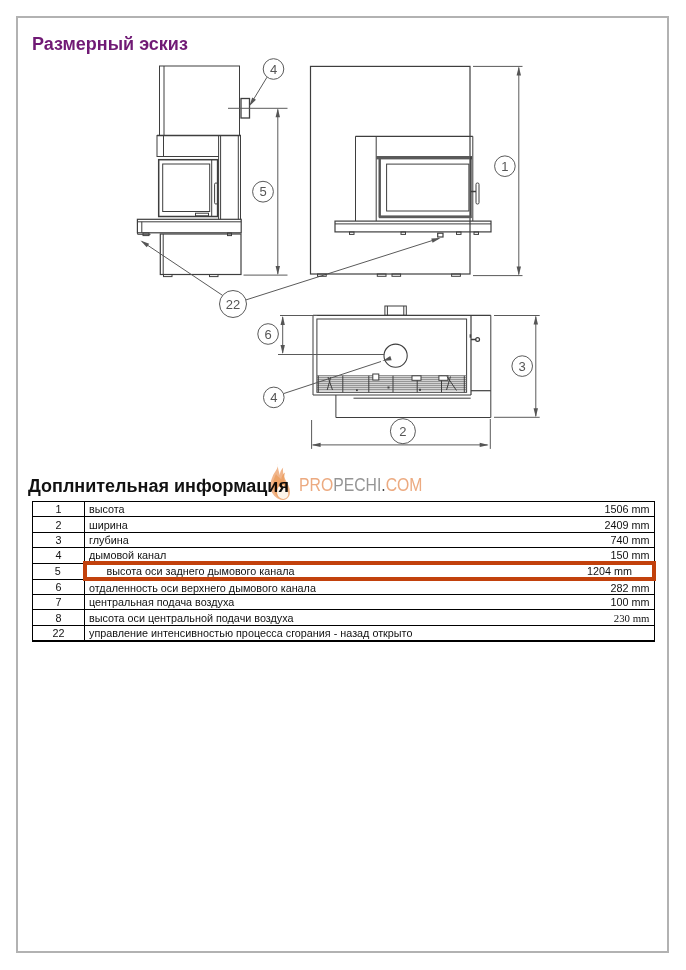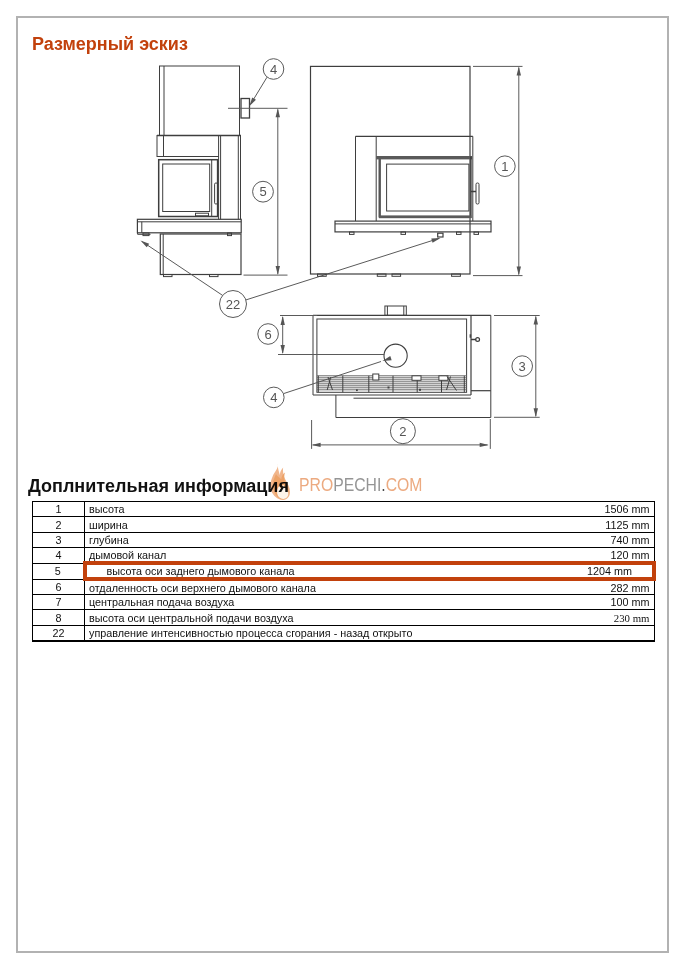--- a/index.html
+++ b/index.html
@@ -5,21 +5,21 @@
   html,body{margin:0;padding:0;}
   body{width:686px;height:970px;background:#ffffff;position:relative;overflow:hidden;
        font-family:"Liberation Sans", sans-serif;}
   .abs{position:absolute;}
 </style>
 </head>
 <body>
 
 <div class="abs" style="left:16px;top:16px;width:649px;height:933px;border:2px solid #b2b2b2;"></div>
 
-<div class="abs" style="left:32px;top:34px;font-size:18px;font-weight:bold;color:#c2410c;">Размерный эскиз</div>
+<div class="abs" style="left:32px;top:34px;font-size:18px;font-weight:bold;color:#701a75;">Размерный эскиз</div>
 
 <svg class="abs" style="left:0;top:0;" width="686" height="970" viewBox="0 0 686 970" fill="none" stroke-linecap="butt">
 <g stroke="#3e3e3e" stroke-width="1">
 
 <rect x="159.5" y="66" width="80" height="69.5"></rect>
 
 <line x1="164" y1="66" x2="164" y2="135.5"></line>
 
 <rect x="241" y="98.5" width="8.5" height="19.5" stroke-width="1.3"></rect>
 
@@ -250,31 +250,31 @@
 <table class="abs" style="left:32px;top:501px;width:624px;border-collapse:collapse;font-size:10.8px;color:#111;table-layout:fixed;" cellspacing="0">
 
   <tbody>
       <tr style="height:15.4px;">
         <td style="border:1px solid #000;width:49px;text-align:center;">1</td>
         <td style="border:1px solid #000;padding:0 4px;">высота<span style="float:right;">1506 mm</span></td>
       </tr>
 
   <tr style="height:15.4px;">
         <td style="border:1px solid #000;text-align:center;">2</td>
-        <td style="border:1px solid #000;padding:0 4px;">ширина<span style="float:right;">1125 mm</span></td>
+        <td style="border:1px solid #000;padding:0 4px;">ширина<span style="float:right;">2409 mm</span></td>
       </tr>
 
   <tr style="height:15.4px;">
         <td style="border:1px solid #000;text-align:center;">3</td>
         <td style="border:1px solid #000;padding:0 4px;">глубина<span style="float:right;margin-left:12px;">740 mm</span></td>
       </tr>
 
   <tr style="height:15.4px;">
         <td style="border:1px solid #000;text-align:center;">4</td>
-        <td style="border:1px solid #000;padding:0 4px;">дымовой канал<span style="float:right;">120 mm</span></td>
+        <td style="border:1px solid #000;padding:0 4px;">дымовой канал<span style="float:right;">150 mm</span></td>
       </tr>
 
   <tr style="height:15.4px;">
         <td style="border:1px solid #000;text-align:center;">5</td>
         <td style="border:4px solid #c2410c;padding:0 20px;">высота оси заднего дымового канала<span style="float:right;">1204 mm</span></td>
       </tr>
 
   <tr style="height:15.4px;">
         <td style="border:1px solid #000;text-align:center;">6</td>
         <td style="border:1px solid #000;padding:0 4px;">отдаленность оси верхнего дымового канала<span style="float:right;">282 mm</span></td>

